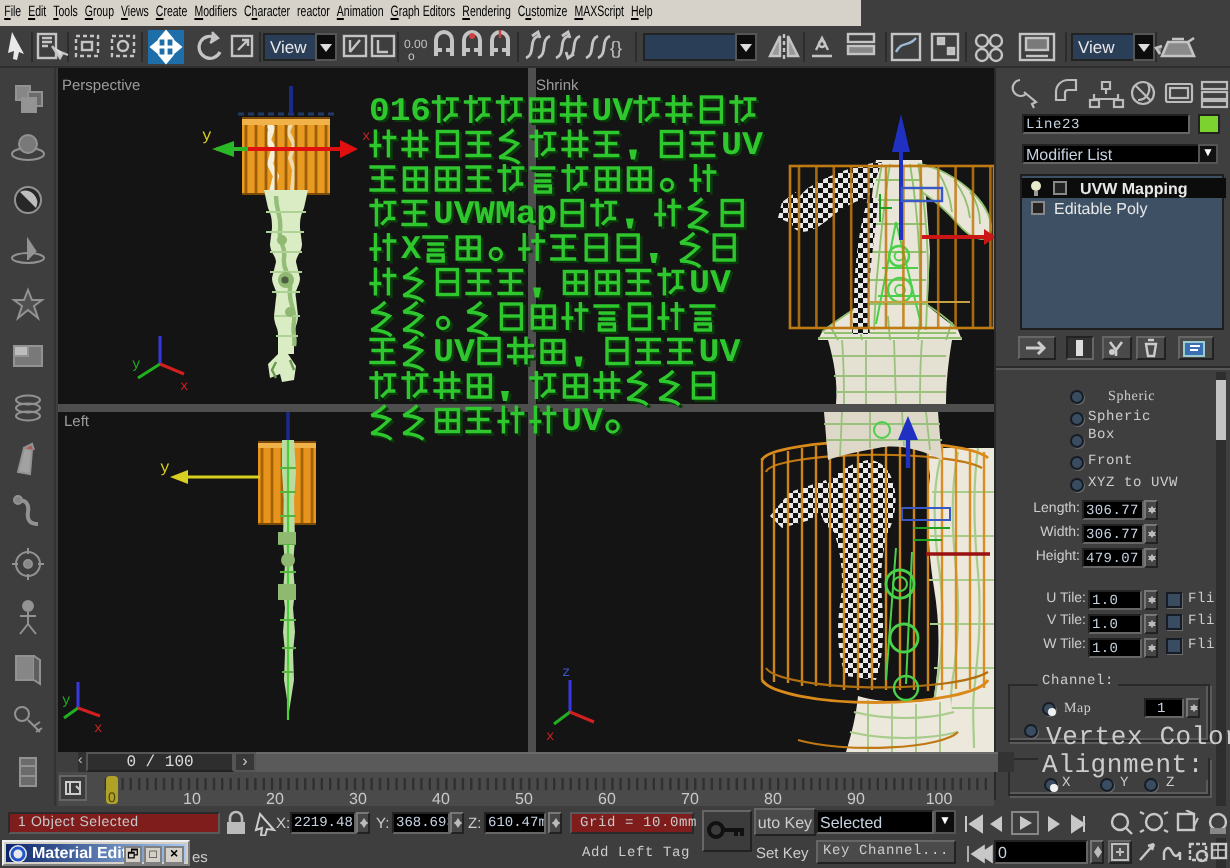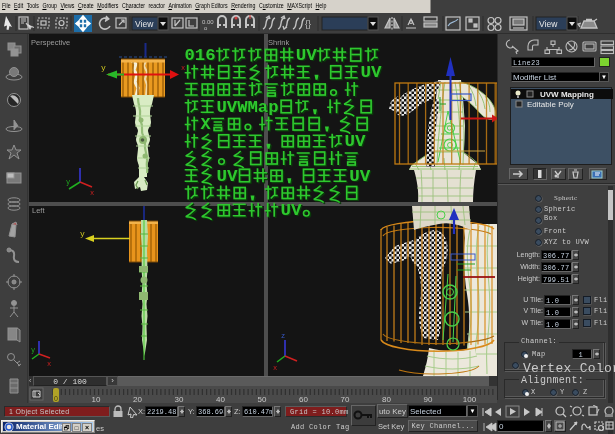--- a/index.html
+++ b/index.html
@@ -4,21 +4,21 @@
 html,body{width:615px;height:434px;overflow:hidden;background:#3e3e3e;font-family:"Liberation Sans",sans-serif}
 #root{position:absolute;left:0;top:0;width:615px;height:434px}
 .abs{position:absolute}
 #menubar{left:0;top:0;width:615px;height:13px;background:#d6d2ca;color:#000;font-size:7.5px;white-space:nowrap;padding-left:3px;transform:scaleX(0.70);transform-origin:0 0}
 #menubar span{display:inline-block;margin-right:5px;line-height:12px}
 #toolbar{left:0;top:13px;width:615px;height:21px;background:#3e3e3e;border-bottom:1px solid #2e2e2e}
 #lefttb{left:0;top:34px;width:28px;height:369px;background:#3e3e3e;border-right:1px solid #333}
 #vp{left:29px;top:34px;width:468px;height:342px;background:#141414}
 #panel{left:497px;top:34px;width:118px;height:366px;background:#3f3f3f;border-left:1px solid #2a2a2a}
 .vlabel{position:absolute;color:#9c9c9c;font-size:7.5px;font-family:"Liberation Sans",sans-serif;z-index:30}
-#sliderrow{left:29px;top:376px;width:468px;height:10px;background:#555}
+#sliderrow{left:39px;top:376px;width:468px;height:10px;background:#555}
 #rulerrow{left:29px;top:386px;width:468px;height:17px;background:#4a4a4a}
 #status1{left:0;top:403px;width:615px;height:16px;background:#3e3e3e}
 #status2{left:0;top:419px;width:544px;height:15px;background:#3e3e3e}
 .bluefield{position:absolute;background:#000000;color:#c6d2e0;font-size:8px;line-height:10px;border:1px solid #222;border-right-color:#666;border-bottom-color:#666;padding-left:1px;white-space:nowrap;overflow:hidden}
 .sunken{position:absolute;background:#7f1d1d;border:1px solid #2a2a2a;border-right-color:#5a5a5a;border-bottom-color:#5a5a5a;color:#c8c8c8;font-size:7px;line-height:10px;padding-left:4px;white-space:nowrap;letter-spacing:0.3px}
 .lbl{position:absolute;color:#ccc;font-size:7.5px;white-space:nowrap}
 .btn{position:absolute;background:#4a4a4a;border:1px solid #666;border-right-color:#222;border-bottom-color:#222;color:#ccc;font-size:8px;text-align:center;white-space:nowrap}
 .spin{position:absolute;width:7px;background:#464646;border:1px solid #222;border-top-color:#777;border-left-color:#777}
 .spin:before{content:"";position:absolute;left:1px;top:2px;border-left:2.5px solid transparent;border-right:2.5px solid transparent;border-bottom:3px solid #bbb}
 .spin:after{content:"";position:absolute;left:1px;bottom:2px;border-left:2.5px solid transparent;border-right:2.5px solid transparent;border-top:3px solid #bbb}
@@ -386,21 +386,21 @@
 <div class="rad" style="left:37px;top:205px"></div>
       <div class="lbl" style="left:46px;top:204px;font-family:'Liberation Mono';font-size:7px;letter-spacing:0.3px">XYZ to UVW</div>
 
 <div class="lbl" style="left:10px;top:217px;width:32px;text-align:right;font-size:7px">Length:</div>
       <div class="bluefield" style="left:43px;top:216px;width:31px;height:10px;font-family:'Liberation Mono';font-size:7px;letter-spacing:0.2px">306.77</div>
       <div class="spin" style="left:74px;top:216px;height:10px"></div>
 <div class="lbl" style="left:10px;top:229px;width:32px;text-align:right;font-size:7px">Width:</div>
       <div class="bluefield" style="left:43px;top:228px;width:31px;height:10px;font-family:'Liberation Mono';font-size:7px;letter-spacing:0.2px">306.77</div>
       <div class="spin" style="left:74px;top:228px;height:10px"></div>
 <div class="lbl" style="left:10px;top:241px;width:32px;text-align:right;font-size:7px">Height:</div>
-      <div class="bluefield" style="left:43px;top:240px;width:31px;height:10px;font-family:'Liberation Mono';font-size:7px;letter-spacing:0.2px">799.51</div>
+      <div class="bluefield" style="left:43px;top:240px;width:31px;height:10px;font-family:'Liberation Mono';font-size:7px;letter-spacing:0.2px">479.07</div>
       <div class="spin" style="left:74px;top:240px;height:10px"></div>
 
 <div class="lbl" style="left:12px;top:262px;width:33px;text-align:right;font-size:7px">U Tile:</div>
       <div class="bluefield" style="left:46px;top:261px;width:27px;height:10px;font-family:'Liberation Mono';font-size:7px;letter-spacing:0.2px">1.0</div>
       <div class="spin" style="left:74px;top:261px;height:10px"></div>
       <div class="chk" style="left:85px;top:262px"></div>
       <div class="lbl" style="left:96px;top:262px;font-family:'Liberation Mono';font-size:7px;letter-spacing:0.3px">Fli</div>
 <div class="lbl" style="left:12px;top:273px;width:33px;text-align:right;font-size:7px">V Tile:</div>
       <div class="bluefield" style="left:46px;top:272.5px;width:27px;height:10px;font-family:'Liberation Mono';font-size:7px;letter-spacing:0.2px">1.0</div>
       <div class="spin" style="left:74px;top:272.5px;height:10px"></div>
@@ -408,28 +408,28 @@
       <div class="lbl" style="left:96px;top:273px;font-family:'Liberation Mono';font-size:7px;letter-spacing:0.3px">Fli</div>
 <div class="lbl" style="left:12px;top:285px;width:33px;text-align:right;font-size:7px">W Tile:</div>
       <div class="bluefield" style="left:46px;top:284.5px;width:27px;height:10px;font-family:'Liberation Mono';font-size:7px;letter-spacing:0.2px">1.0</div>
       <div class="spin" style="left:74px;top:284.5px;height:10px"></div>
       <div class="chk" style="left:85px;top:285px"></div>
       <div class="lbl" style="left:96px;top:285px;font-family:'Liberation Mono';font-size:7px;letter-spacing:0.3px">Fli</div>
 
 <div class="grp" style="left:6px;top:308px;width:101px;height:29px"></div>
 <div class="lbl" style="left:21px;top:303px;background:#3f3f3f;padding:0 2px;font-family:'Liberation Mono';font-size:7px;letter-spacing:0.3px">Channel:</div>
 <div class="rad sel" style="left:23px;top:317px"></div>
-      <div class="lbl" style="left:34px;top:316px;font-family:Liberation Mono, monospace;font-size:7px;letter-spacing:0.3px">Map</div>
+      <div class="lbl" style="left:34px;top:316px;font-family:Liberation Serif, serif;font-size:7px;letter-spacing:0.3px">Map</div>
 <div class="bluefield" style="left:74px;top:315px;width:20px;height:10px;font-family:'Liberation Mono';font-size:7px;letter-spacing:0.3px">&nbsp;1</div>
       <div class="spin" style="left:95px;top:315px;height:10px"></div>
 <div class="rad" style="left:14px;top:328px"></div>
       <div class="lbl" style="left:25px;top:327px;font-family:'Liberation Mono';font-size:13px;letter-spacing:0.3px">Vertex Color</div>
 
 <div class="grp" style="left:6px;top:345px;width:101px;height:19px"></div>
-<div class="lbl" style="left:21px;top:341px;background:#3f3f3f;padding:0 2px;font-family:'Liberation Mono';font-size:10px;letter-spacing:0.3px">Alignment:</div>
+<div class="lbl" style="left:21px;top:341px;background:#3f3f3f;padding:0 2px;font-family:'Liberation Mono';font-size:13px;letter-spacing:0.3px">Alignment:</div>
 <div class="rad sel" style="left:24px;top:355px"></div>
       <div class="lbl" style="left:33px;top:354px;font-family:'Liberation Mono';font-size:7px;letter-spacing:0.3px">X</div>
 <div class="rad" style="left:52px;top:355px"></div>
       <div class="lbl" style="left:62px;top:354px;font-family:'Liberation Mono';font-size:7px;letter-spacing:0.3px">Y</div>
 <div class="rad" style="left:74px;top:355px"></div>
       <div class="lbl" style="left:85px;top:354px;font-family:'Liberation Mono';font-size:7px;letter-spacing:0.3px">Z</div>
 </div>
 <div class="abs" id="sliderrow">
 <div style="position:absolute;left:0;top:0;width:4px;height:10px;background:#303030;color:#bbb;font-size:7px;line-height:9px">‹</div>
 <div style="position:absolute;left:4px;top:0;width:74px;height:10px;background:#2e2e2e;border:1px solid #555;border-bottom-color:#222;color:#dcdcdc;font-size:8px;text-align:center;line-height:9px;font-family:'Liberation Mono'">0 / 100</div>
@@ -498,21 +498,21 @@
           <path d="M90,2l-2,-1M100,2l2,-1M90,10l-2,1M100,10l2,1"></path>
 <rect x="107" y="2" width="8" height="8"></rect>
           <path d="M111,0l4,2M117,4l-2,4" stroke-width="1"></path>
 <circle cx="127" cy="6" r="4"></circle>
           <rect x="123" y="9" width="8" height="3" fill="#888" stroke="none"></rect>
 </g>
       </svg>
 </div>
 <div class="abs" id="status2">
 <div class="lbl" style="left:96px;top:5px">es</div>
-<div class="lbl" style="left:291px;top:4px;font-family:'Liberation Mono';font-size:7px;letter-spacing:0.3px">Add Color Tag</div>
+<div class="lbl" style="left:291px;top:4px;font-family:'Liberation Mono';font-size:7px;letter-spacing:0.3px">Add Left Tag</div>
 <div class="lbl" style="left:378px;top:3px">Set Key</div>
 <div class="btn" style="left:408px;top:1px;width:70px;height:12px;line-height:11px;font-family:'Liberation Mono';font-size:7px;letter-spacing:0.3px">Key Channel...</div>
 <svg width="14" height="10" style="position:absolute;left:483px;top:3px" fill="#c8c8c8">
         <path d="M1,1v8M9,1l-6,4l6,4zM13,1l-6,4l6,4z" stroke="#c8c8c8" stroke-width="0.8"></path>
       </svg>
 <div class="bluefield" style="left:497px;top:1px;width:47px;height:12px;line-height:11px">0</div>
 <div class="spin" style="left:545px;top:1px;height:12px"></div>
 <div class="btn" style="left:554px;top:1px;width:12px;height:12px"><svg width="10" height="10">
           <rect x="1" y="1" width="8" height="8" fill="none" stroke="#bbb"></rect>
           <path d="M3,5h4M5,3v4" stroke="#bbb"></path>

